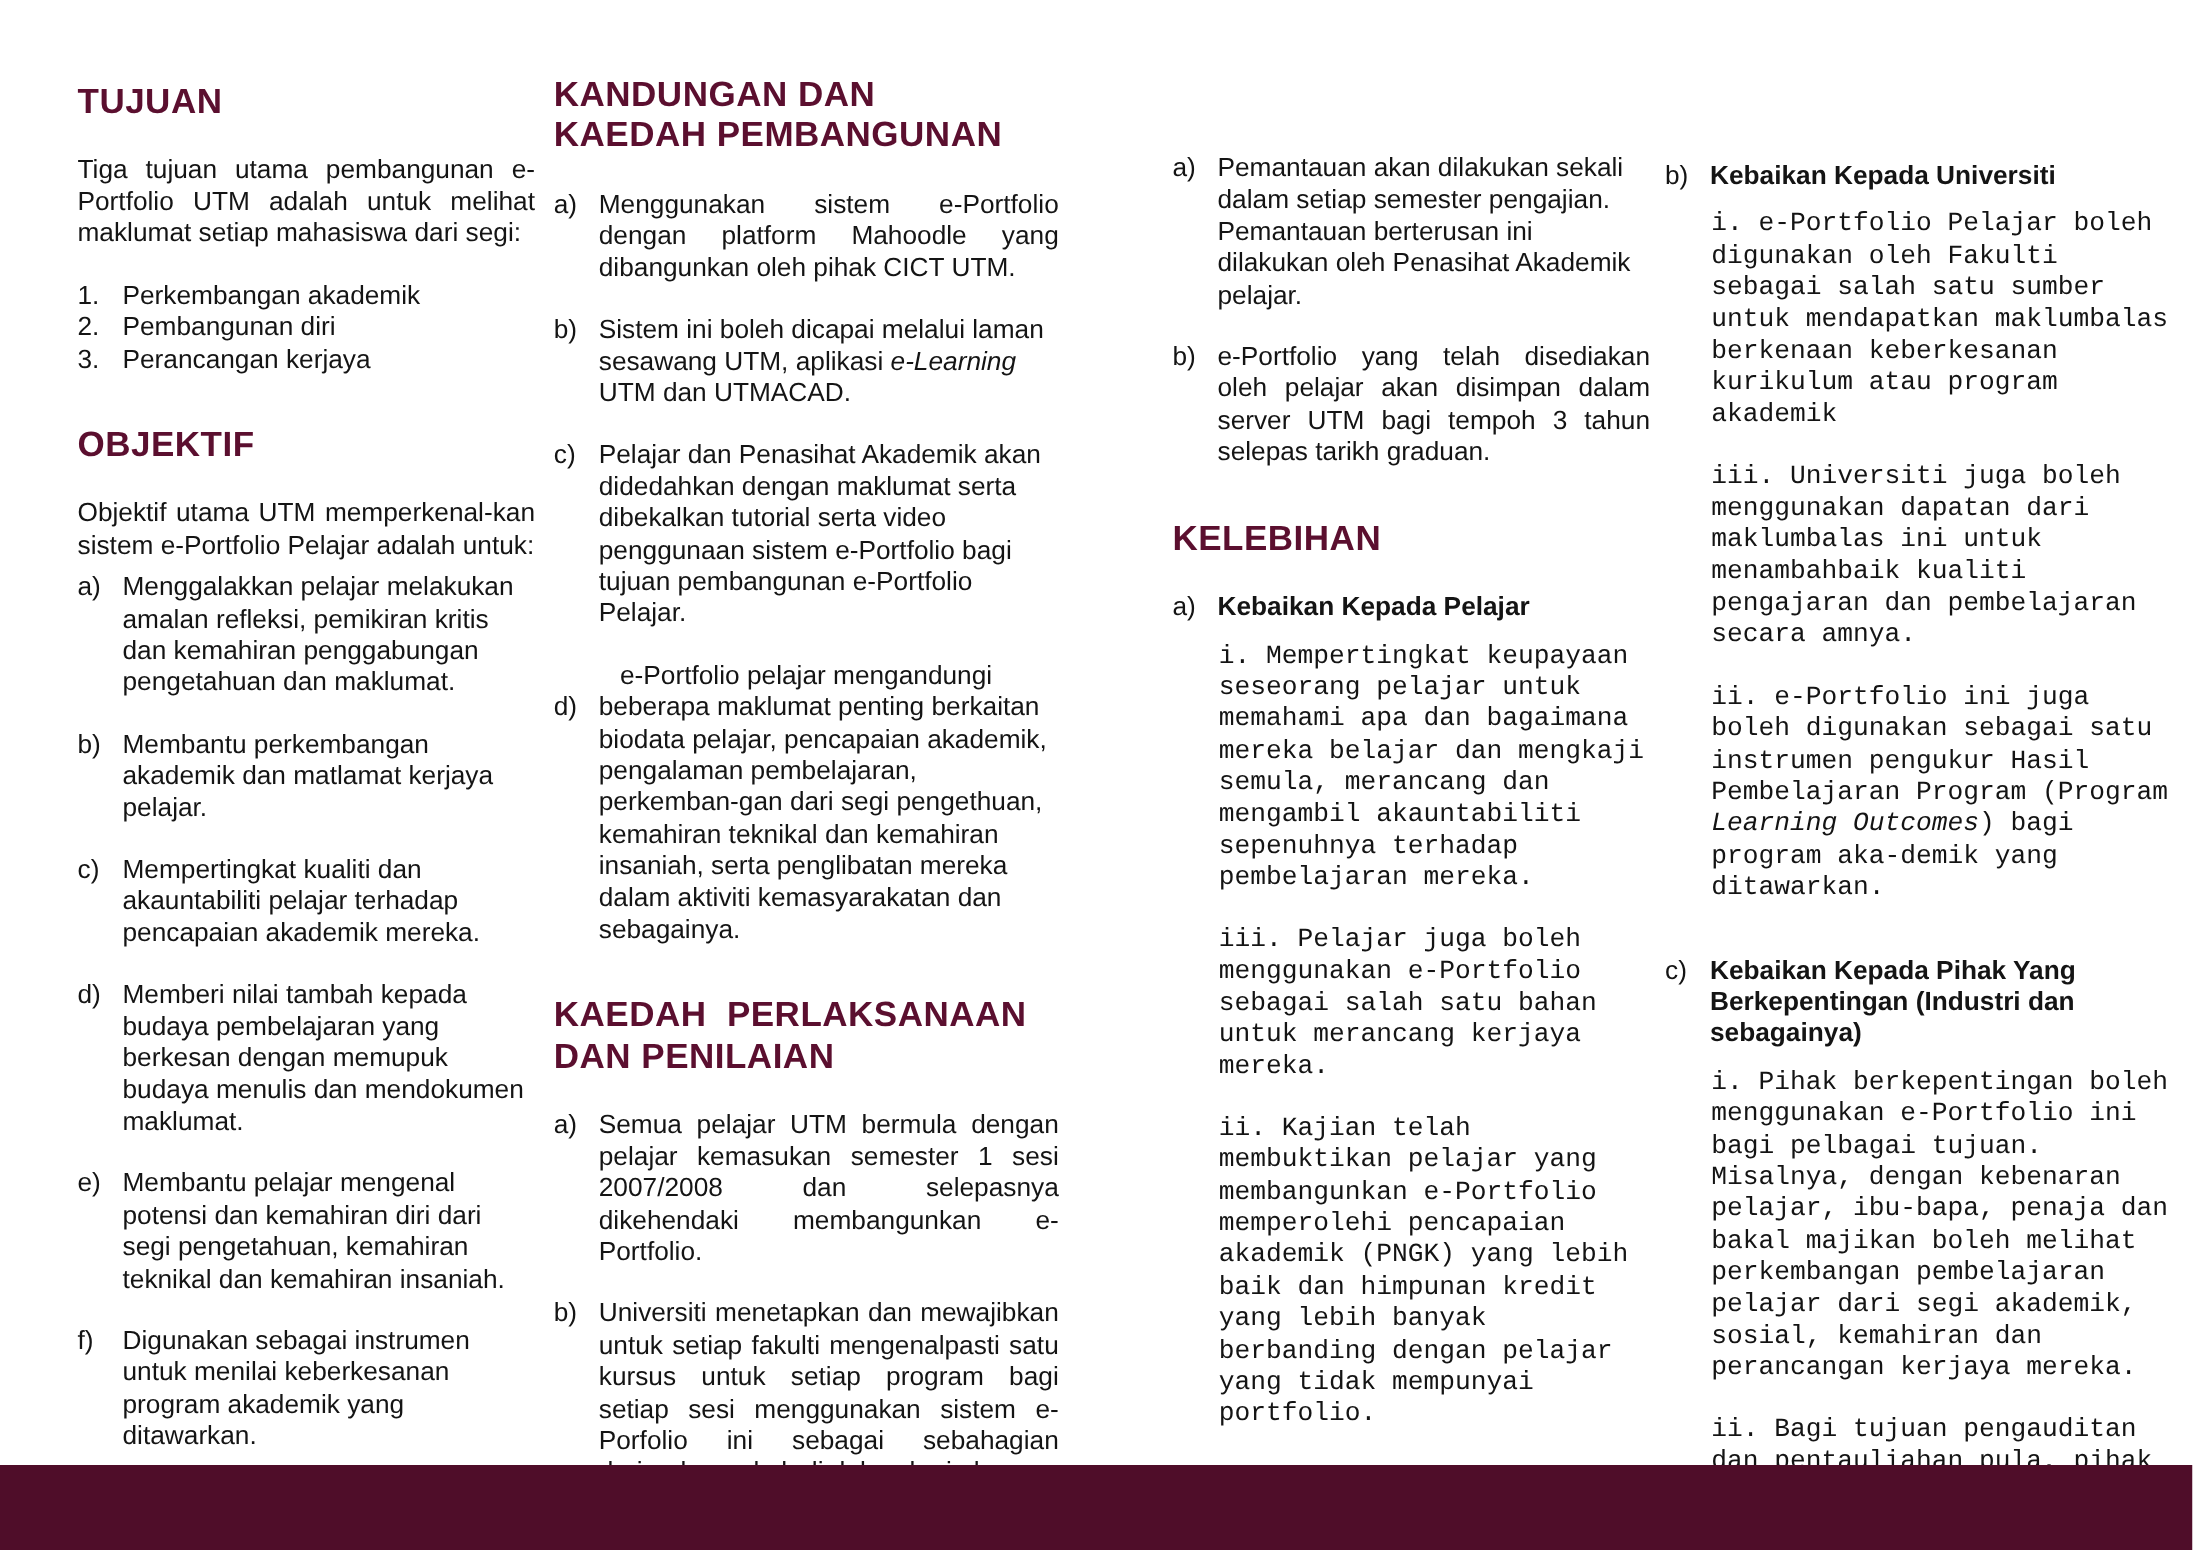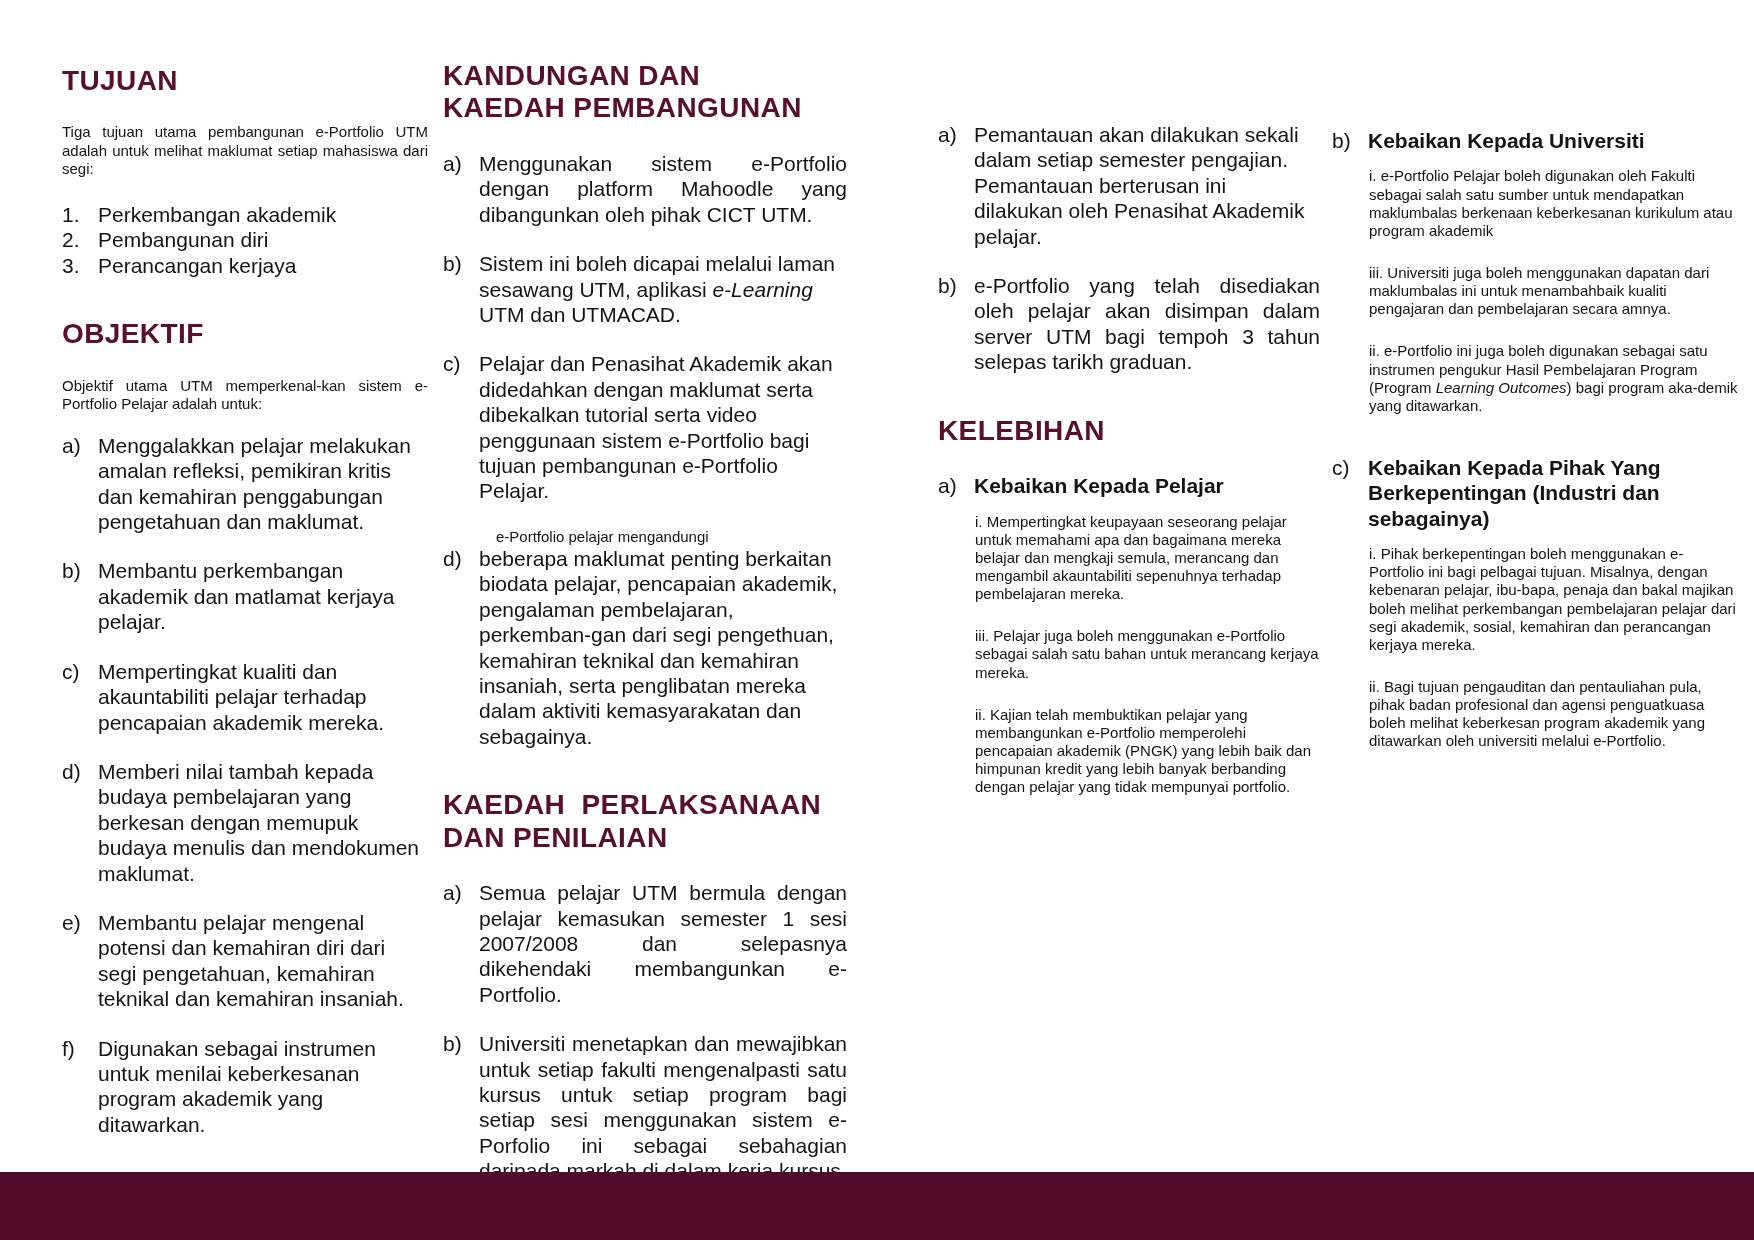--- a/index.html
+++ b/index.html
@@ -12,28 +12,28 @@
   #col1{left:62px;  top:65px;  width:366px;}
   #col2{left:443px; top:60px;  width:404px;}
   #col3{left:938px; top:122px; width:382px;}
   #col4{left:1332px;top:128px; width:406px;}
 
   .h{
     color:#5b0f2f;font-weight:700;font-size:28px;line-height:1.16;
     letter-spacing:.4px;white-space:pre-wrap;margin:0 0 26px 0;
   }
   .h.mt{margin-top:40px;}
-  p{font-size:15px;line-height:1.21;margin:0 0 24px 0;}
-  p.tight{margin-bottom:20px;}
+  p{font-size:21px;line-height:1.21;margin:0 0 24px 0;}
+  p.tight{margin-bottom:8px;}
   .item{display:flex;font-size:21px;line-height:1.21;margin:0 0 24px 0;}
   .mk{flex:0 0 36px;}
   .itext{flex:1 1 auto;}
   .just{text-align:justify;}
   .bt{font-weight:700;}
-  .sub{margin-left:37px;}
+  .sub{margin-left:37px;font-family:Liberation Mono, monospace;}
   .hang{margin:16px;padding-left:37px;}
   .nogap{margin-bottom:0;}
   .footer-bar{
     position:absolute;left:0;right:0;bottom:0;height:68px;background:#4f0d29;
   }
 </style>
 </head>
 <body>
 
 <div class="col" id="col1">

